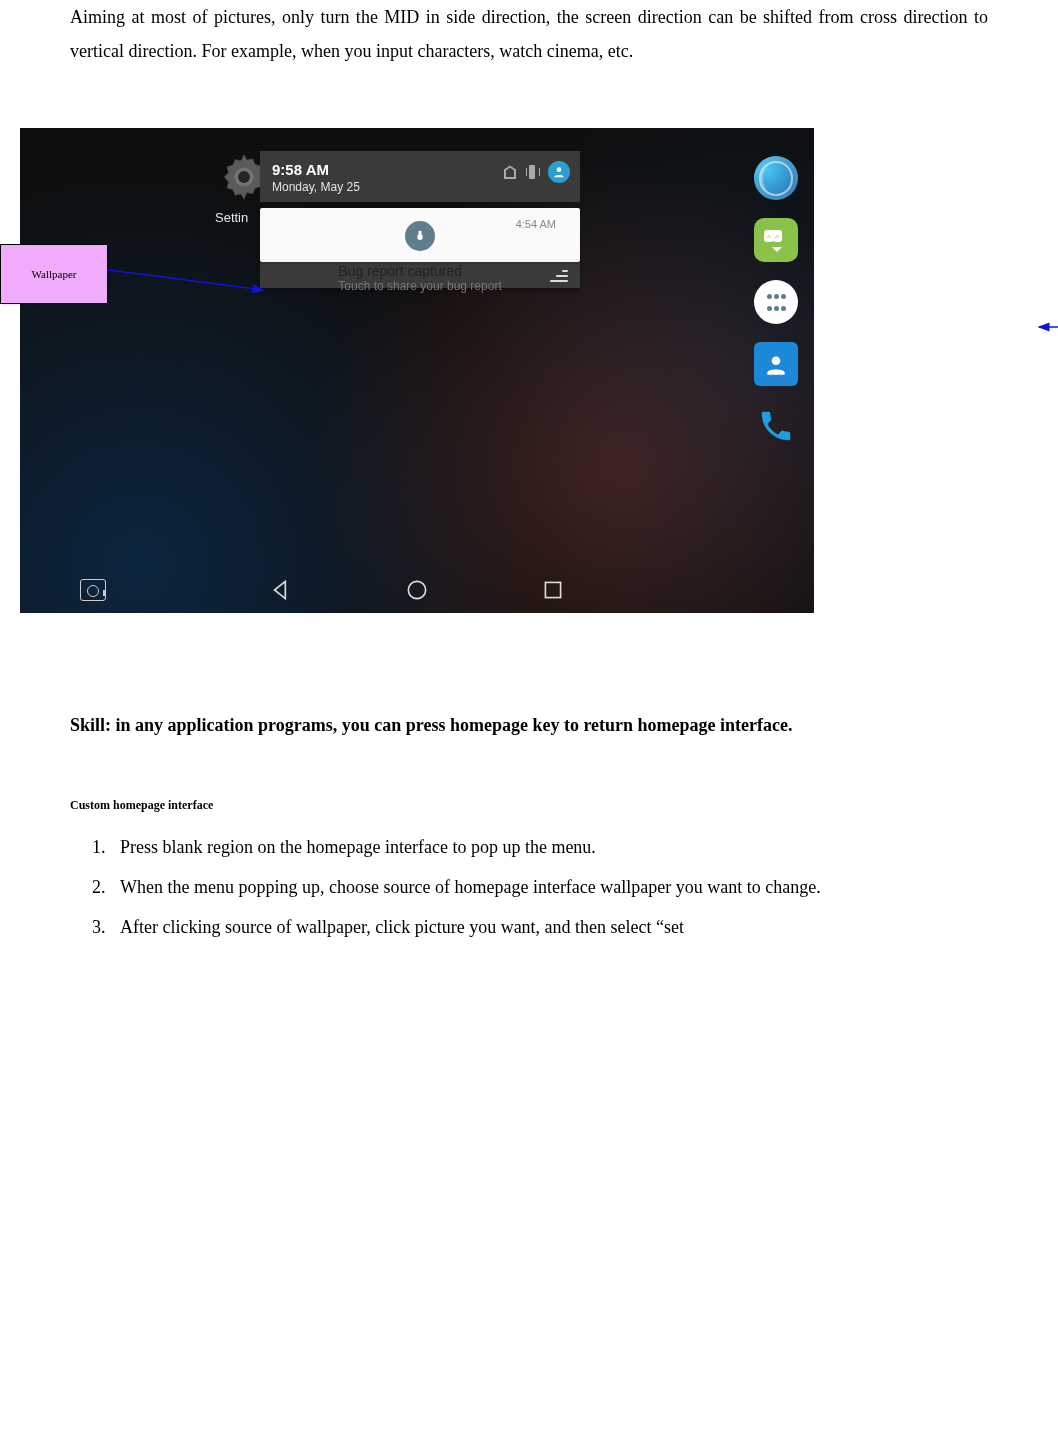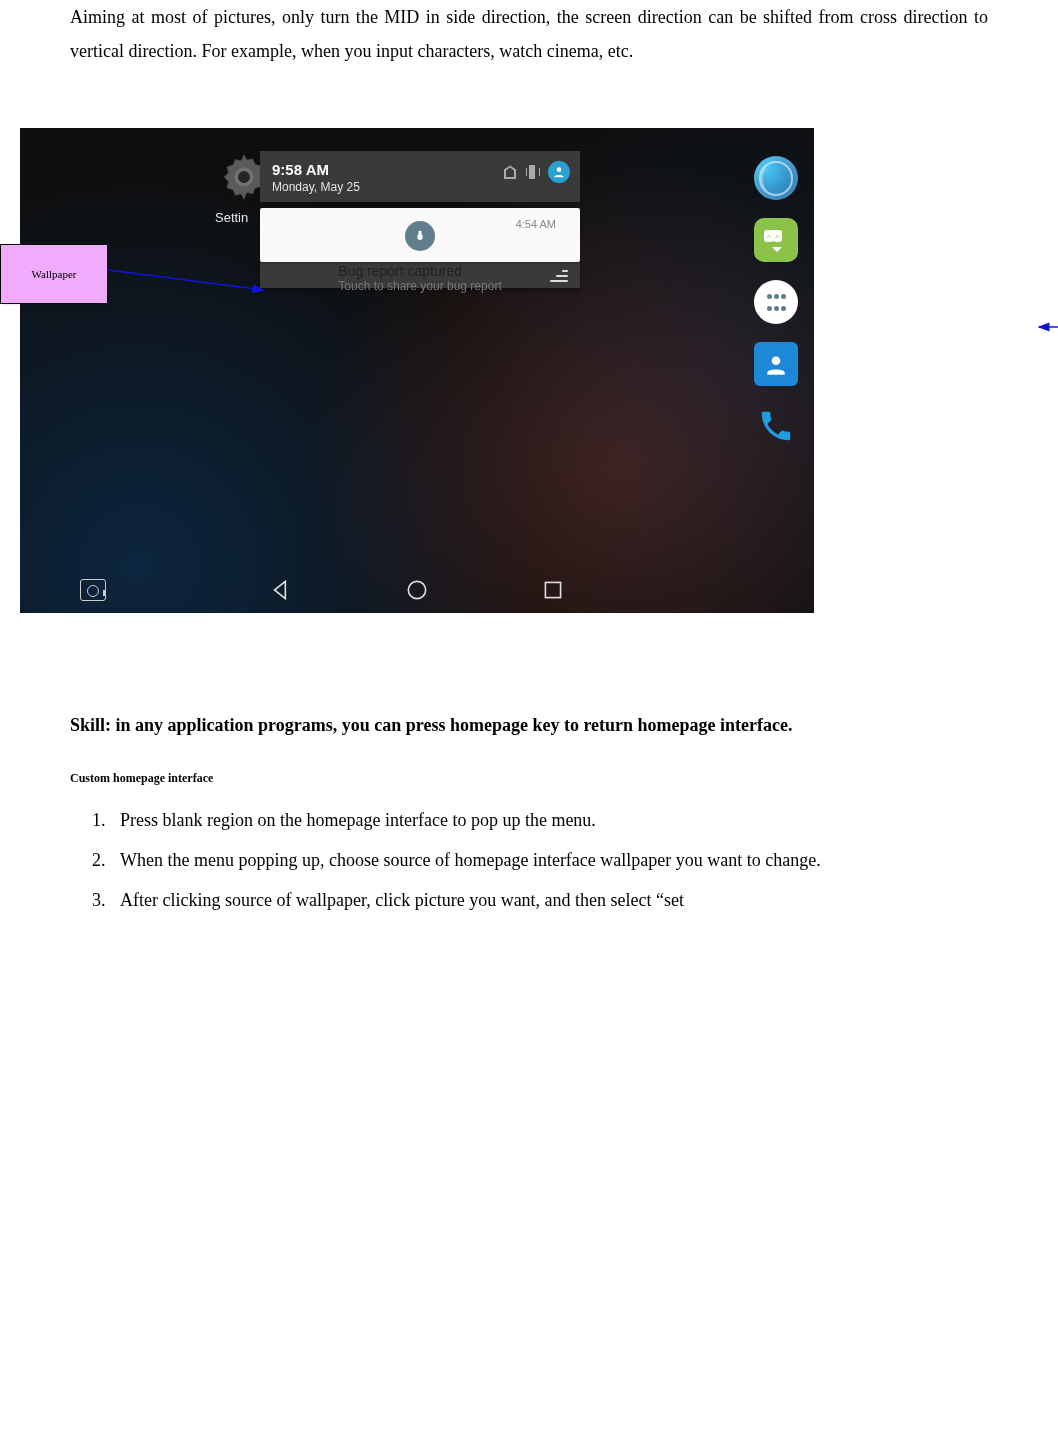--- a/index.html
+++ b/index.html
@@ -105,21 +105,21 @@
     .cam-btn::before{ content:""; position:absolute; left:6px; top:5px; width:10px;height:10px; border:1.5px solid #ccc; border-radius:50%;}
     .cam-btn::after{ content:""; position:absolute; right:-1px; bottom:4px; width:3px; height:6px; background:#ccc;}
     .callout-wallpaper {
       position: absolute; left: -20px; top: 116px; width: 108px; height: 60px;
       background: #f0abfc; border: 1px solid #000; box-shadow: 2px 2px 0 rgba(0,0,0,0.05);
       display:flex; align-items:center; justify-content:center;
       font-size: 11px;
     }
     .arrow-wp { position:absolute; left: 88px; top: 140px; width: 160px; height: 25px; overflow:visible; }
     .arrow-app { position:absolute; right: -88px; top: 193px; width: 92px; height: 12px; overflow:visible; }
-    .skill { font-weight: bold; text-align: justify; line-height: 1.9; margin-bottom: 28px; }
+    .skill { font-weight: bold; text-align: justify; line-height: 1.9; margin-bottom: 55px; }
     .sub-heading { font-weight: bold; font-size: 12px; margin-bottom: 16px; }
     .sub-sub { font-weight: bold; margin-bottom: 12px; }
     ol.steps { list-style: decimal; padding-left: 40px; }
     ol.steps li { line-height: 2.0; padding-left: 10px; margin-bottom: 4px; text-align: justify; }
   </style>
 </head>
 <body>
 
 <div class="page">
 

